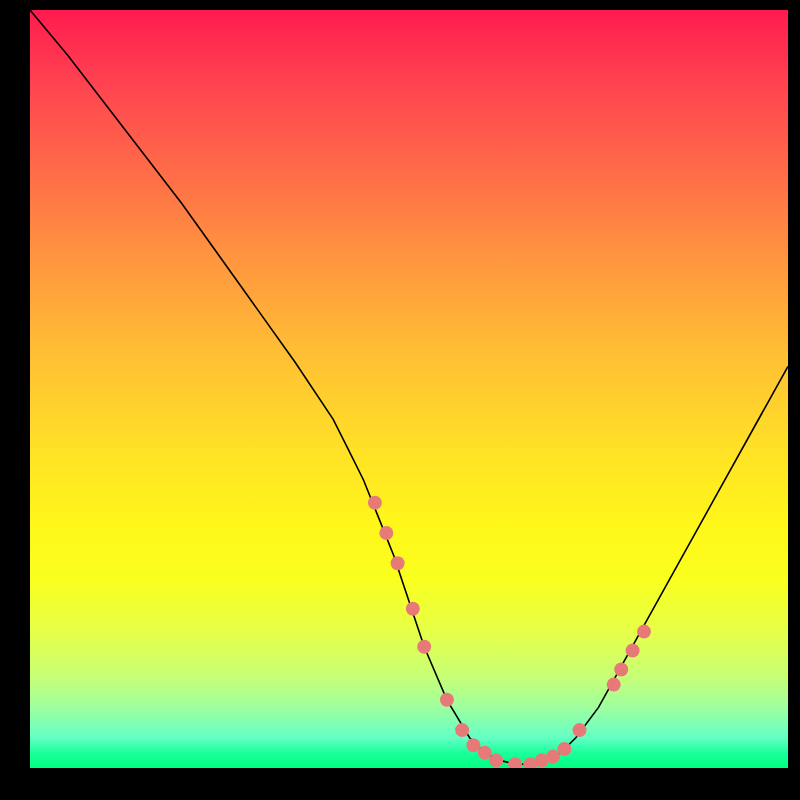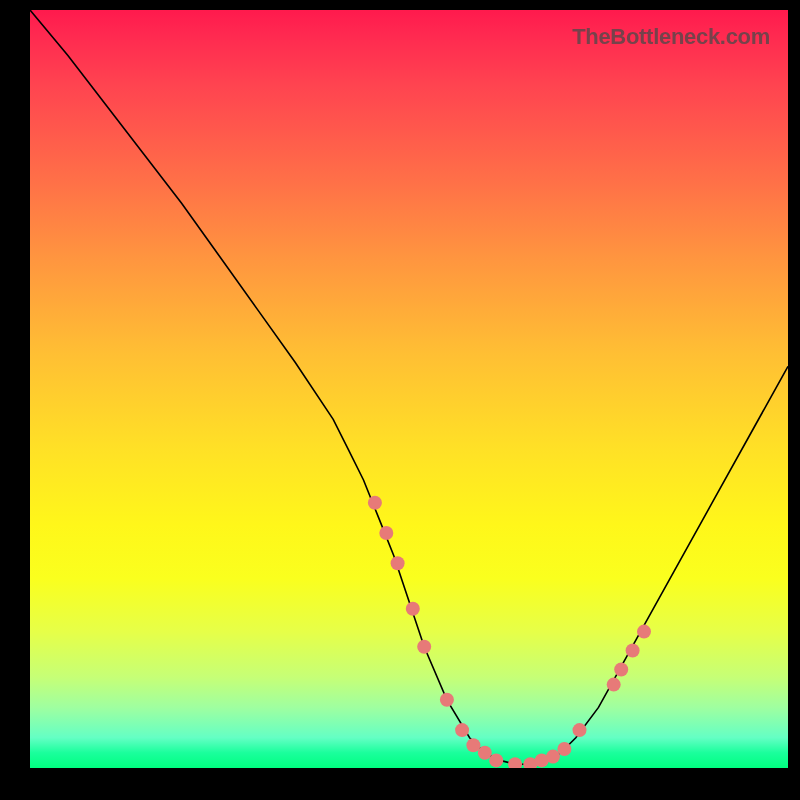--- a/index.html
+++ b/index.html
@@ -54,21 +54,20 @@
   }
   .marker {
     fill: #e77a78;
     stroke: none;
   }
 </style>
 </head>
 <body>
 
 <div class="chart-container">
-  <div class="watermark">TheBottleneck.com</div>
   <svg class="curve-svg" viewBox="0 0 758 758">
     <path id="curve" class="curve-path" d="M0.0 0.0 L37.9 45.5 L75.8 94.8 L113.7 144.0 L151.6 193.3 L189.5 246.3 L227.4 299.4 L265.3 352.5 L303.2 409.3 L318.4 439.6 L333.5 470.0 L348.7 507.9 L363.8 545.8 L379.0 591.2 L394.2 636.7 L416.9 689.8 L439.6 727.7 L454.8 742.8 L470.0 750.4 L485.1 754.2 L500.3 754.2 L515.4 750.4 L530.6 742.8 L545.8 727.7 L568.5 697.4 L606.4 629.1 L644.3 560.9 L682.2 492.7 L720.1 424.5 L758.0 356.3"></path>
     <g id="markers">
         <circle class="marker" cx="344.9" cy="492.7" r="7"></circle>
         <circle class="marker" cx="356.3" cy="523.0" r="7"></circle>
         <circle class="marker" cx="367.6" cy="553.3" r="7"></circle>
         <circle class="marker" cx="382.8" cy="598.8" r="7"></circle>
         <circle class="marker" cx="394.2" cy="636.7" r="7"></circle>
         <circle class="marker" cx="416.9" cy="689.8" r="7"></circle>
         <circle class="marker" cx="432.1" cy="720.1" r="7"></circle>

